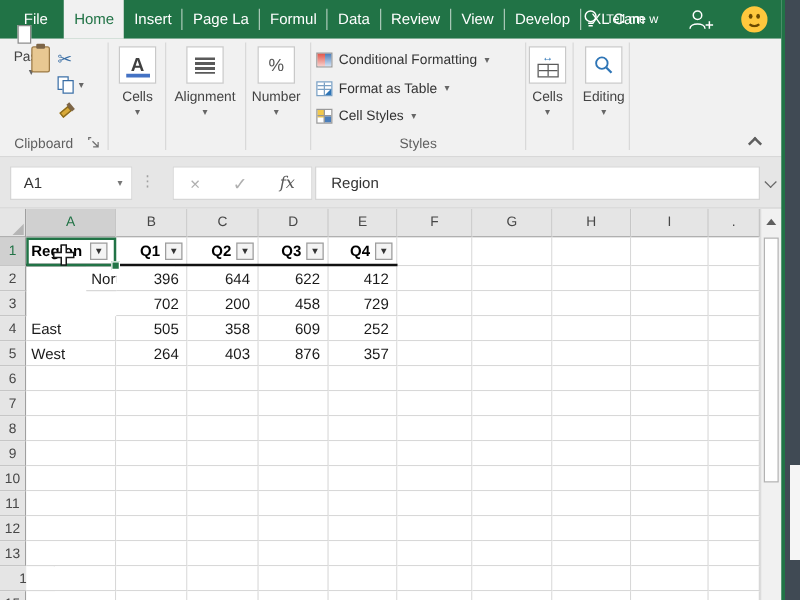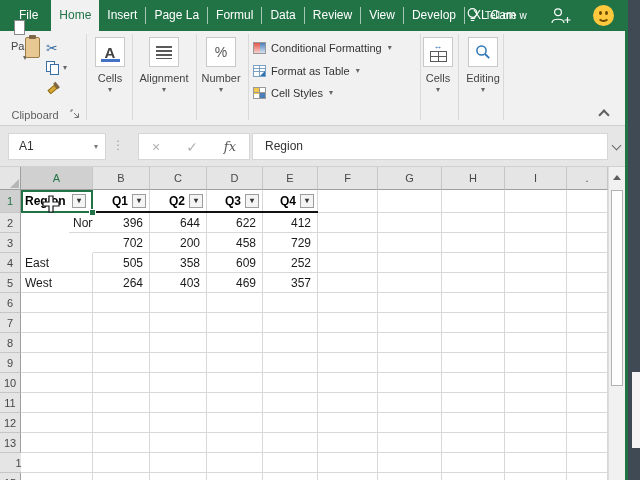--- a/index.html
+++ b/index.html
@@ -254,20 +254,21 @@
             <i></i>
           </span>
         <span class="style-label">Format as Table</span>
         <span class="s-arrow">▾</span>
       </div>
       <div class="style-row" style="top:53px">
         <span class="cs-icon"></span>
         <span class="style-label">Cell Styles</span>
         <span class="s-arrow">▾</span>
       </div>
+      <div class="glabel">Styles</div>
     </div>
     <div class="gsep" style="left:420px"></div>
 
     <div class="dd-group" style="left:410px;width:56px">
       <div class="icon-box">
         <span class="cells-ico">
           <span class="cells-lr">↔</span>
           <span class="grid-ico" style="display:block"></span>
         </span>
       </div>
@@ -389,21 +390,21 @@
       <div class="cell cright" style="left: 207px; top: 86px; width: 56px; height: 20px;">609</div>
       <div class="cell cright" style="left: 263px; top: 86px; width: 55px; height: 20px;">252</div>
       <div class="cell cright" style="left: 318px; top: 86px; width: 60px; height: 20px;"></div>
       <div class="cell cright" style="left: 378px; top: 86px; width: 64px; height: 20px;"></div>
       <div class="cell cright" style="left: 442px; top: 86px; width: 63px; height: 20px;"></div>
       <div class="cell cright" style="left: 505px; top: 86px; width: 62px; height: 20px;"></div>
       <div class="cell cright" style="left: 567px; top: 86px; width: 41px; height: 20px;"></div>
       <div class="cell cleft" style="left: 21px; top: 106px; width: 72px; height: 20px;">West</div>
       <div class="cell cright" style="left: 93px; top: 106px; width: 57px; height: 20px;">264</div>
       <div class="cell cright" style="left: 150px; top: 106px; width: 57px; height: 20px;">403</div>
-      <div class="cell cright" style="left: 207px; top: 106px; width: 56px; height: 20px;">469</div>
+      <div class="cell cright" style="left: 207px; top: 106px; width: 56px; height: 20px;">876</div>
       <div class="cell cright" style="left: 263px; top: 106px; width: 55px; height: 20px;">357</div>
       <div class="cell cright" style="left: 318px; top: 106px; width: 60px; height: 20px;"></div>
       <div class="cell cright" style="left: 378px; top: 106px; width: 64px; height: 20px;"></div>
       <div class="cell cright" style="left: 442px; top: 106px; width: 63px; height: 20px;"></div>
       <div class="cell cright" style="left: 505px; top: 106px; width: 62px; height: 20px;"></div>
       <div class="cell cright" style="left: 567px; top: 106px; width: 41px; height: 20px;"></div>
       <div class="cell cleft" style="left: 21px; top: 126px; width: 72px; height: 20px;"></div>
       <div class="cell cright" style="left: 93px; top: 126px; width: 57px; height: 20px;"></div>
       <div class="cell cright" style="left: 150px; top: 126px; width: 57px; height: 20px;"></div>
       <div class="cell cright" style="left: 207px; top: 126px; width: 56px; height: 20px;"></div>

